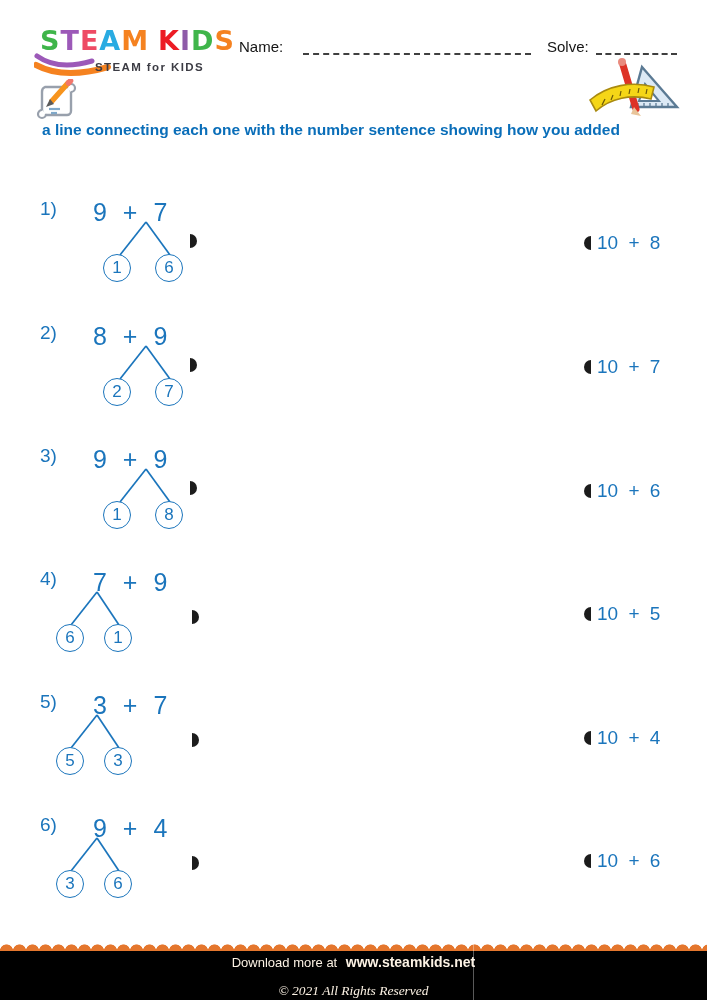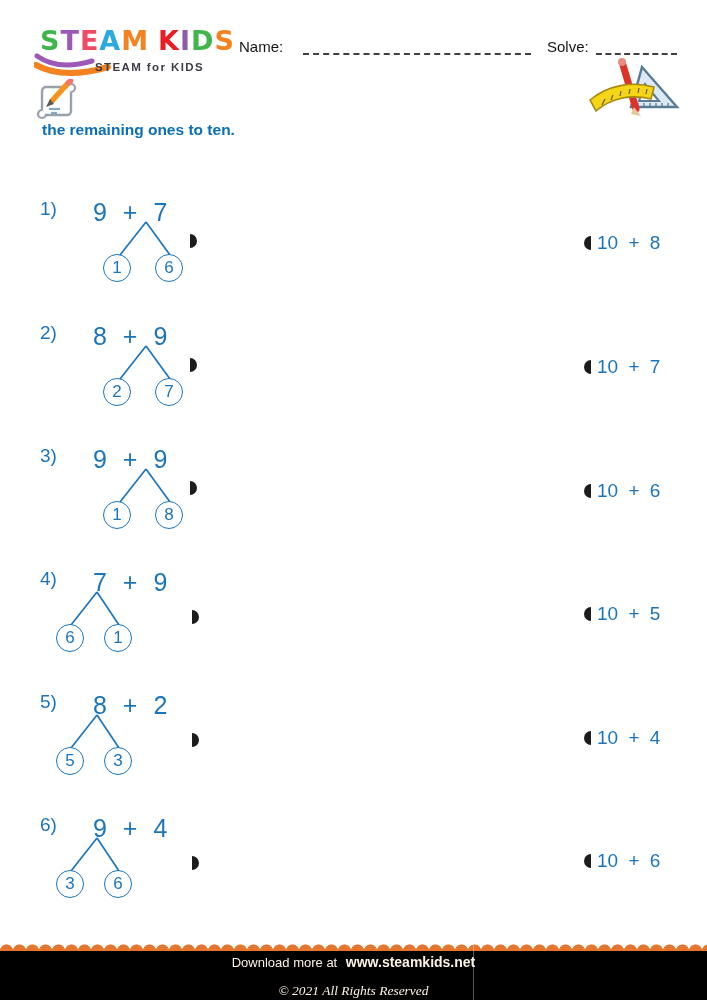--- a/index.html
+++ b/index.html
@@ -109,21 +109,21 @@
       <line x1="16" y1="52" x2="19" y2="46"></line>
         <line x1="25" y1="47" x2="27" y2="42"></line>
       <line x1="34" y1="43" x2="35" y2="38"></line>
         <line x1="43" y1="41" x2="44" y2="36"></line>
       <line x1="52" y1="40" x2="53" y2="35"></line>
         <line x1="60" y1="41" x2="61" y2="36"></line>
     </g>
   </svg>
 
   <div class="instructions">
-    <div>the remaining ones to ten.</div>
+    <div>a line connecting each one with the number sentence showing how you added</div>
   </div>
 
   <div class="problem pA" style="top:198px">
     <span class="p-label">1)</span>
     <span class="p-expr">9 + 7</span>
     <svg class="bond-svg">
       <line x1="106" y1="24" x2="80" y2="57"></line>
         <line x1="106" y1="24" x2="130" y2="57"></line>
     </svg>
     <div class="bond-circle c1">1</div>
@@ -162,21 +162,21 @@
       <line x1="57" y1="24" x2="31" y2="57"></line>
         <line x1="57" y1="24" x2="79" y2="57"></line>
     </svg>
     <div class="bond-circle c1">6</div>
     <div class="bond-circle c2">1</div>
     <div class="marker-r"></div>
   </div>
 
   <div class="problem pB" style="top:691px">
     <span class="p-label">5)</span>
-    <span class="p-expr">8 + 2</span>
+    <span class="p-expr">3 + 7</span>
     <svg class="bond-svg">
       <line x1="57" y1="24" x2="31" y2="57"></line>
         <line x1="57" y1="24" x2="79" y2="57"></line>
     </svg>
     <div class="bond-circle c1">5</div>
     <div class="bond-circle c2">3</div>
     <div class="marker-r"></div>
   </div>
 
   <div class="problem pB" style="top:814px">

